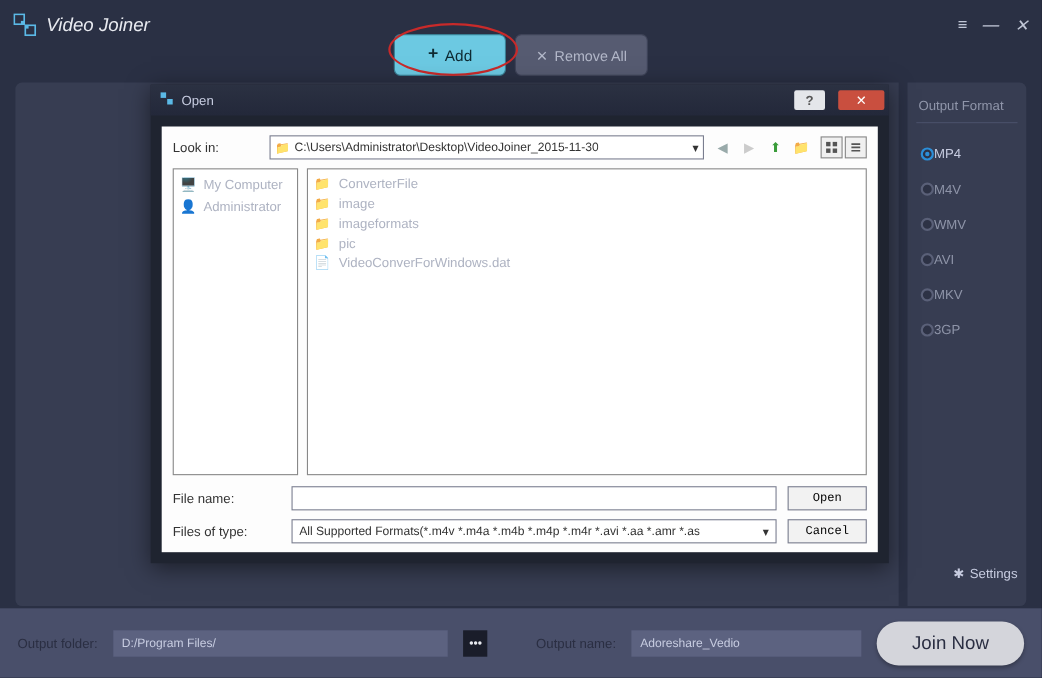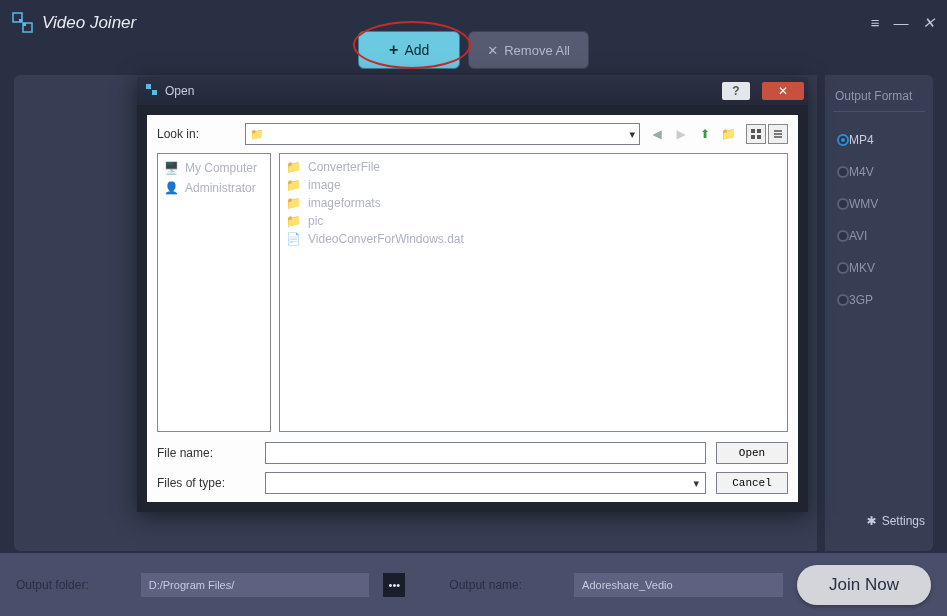--- a/index.html
+++ b/index.html
@@ -22,21 +22,21 @@
 .format-title { color: #9096aa; padding: 4px 2px 8px; border-bottom: 1px solid #4a506a; margin-bottom: 12px; }
 .format-item { display: flex; align-items: center; padding: 9px 4px; color: #8e94a8; cursor: pointer; font-size: 12px; }
 .format-item .radio { width: 12px; height: 12px; border: 2px solid #5a6078; border-radius: 50%; background: #2d3245; position: relative; }
 .format-item.active .radio { border-color: #2b8ed8; }
 .format-item.active .radio::after { content: ""; position: absolute; inset: 2px; background: #2b8ed8; border-radius: 50%; }
 .format-item.active { color: #c7cce0; }
 .settings-link { position: absolute; right: 22px; bottom: 88px; color: #c7cce0; font-size: 12px; display: flex; gap: 5px; align-items: center; cursor: pointer; }
 
 .bottom-bar { position: absolute; left: 0; right: 0; bottom: 0; height: 63px; background: #494f6a; display: flex; align-items: center; padding: 0 16px; gap: 14px; font-size: 12px; }
 .bottom-bar label { color: #2a2e42; font-weight: 500; }
-.path-box { background: #5c6280; height: 24px; display: flex; align-items: center; padding: 0 8px; color: #c7cce0; font-size: 11px; margin-left: 38px; }
+.path-box { background: #5c6280; height: 24px; display: flex; align-items: center; padding: 0 8px; color: #c7cce0; font-size: 11px; }
 .path-box.folder { flex: 1; max-width: 335px; }
 .path-more { background: #1a1d2a; color: #e8eaf0; height: 24px; width: 22px; display: flex; align-items: center; justify-content: center; font-size: 11px; cursor: pointer; }
 .join-btn { margin-left: auto; background: #d4d5db; color: #2a2e42; border: none; border-radius: 22px; padding: 10px 32px; font-size: 17px; cursor: pointer; box-shadow: 0 2px 4px rgba(0,0,0,.3); }
 
 
 .dialog { position: absolute; left: 137px; top: 77px; width: 671px; height: 435px; background: #1f2430; box-shadow: 0 4px 20px rgba(0,0,0,.5); display: flex; flex-direction: column; font-size: 12px; }
 .dlg-title { background: linear-gradient(#2b3142,#23283a); height: 28px; display: flex; align-items: center; padding: 0 0 0 8px; color: #c7cce0; gap: 6px; }
 .dlg-title .spacer { flex: 1; }
 .dlg-help { background: #e4e6ea; color: #555; width: 28px; height: 18px; display: flex; align-items: center; justify-content: center; border-radius: 2px; font-weight: bold; margin-right: 6px; cursor: pointer; }
 .dlg-close { background: #c94f3f; width: 42px; height: 18px; display: flex; align-items: center; justify-content: center; border-radius: 2px; color: #fff; margin-right: 4px; cursor: pointer; }
@@ -163,20 +163,21 @@
     <span>Open</span>
     <span class="spacer"></span>
     <span class="dlg-help">?</span>
     <span class="dlg-close">✕</span>
   </div>
   <div class="dlg-body">
     <div class="lookin-row">
       <span class="label">Look in:</span>
       <div class="lookin-combo">
         <span class="folder-icon">📁</span>
+        <span style="overflow:hidden;white-space:nowrap">C:\Users\Administrator\Desktop\VideoJoiner_2015-11-30</span>
         <span class="dd">▾</span>
       </div>
       <div class="nav-icons">
         <span style="color:#9aa">◀</span>
         <span style="color:#ccc">▶</span>
         <span style="color:#3a9c3a">⬆</span>
         <span style="color:#e3b33a">📁</span>
       </div>
       <div class="view-btns">
         <span class="view-btn">
@@ -232,19 +233,20 @@
     </div>
     <div class="dlg-fields">
       <div class="field-row">
         <span class="flabel">File name:</span>
         <input type="text" value="" style="">
         <button class="dlg-btn">Open</button>
       </div>
       <div class="field-row">
         <span class="flabel">Files of type:</span>
         <div class="combo">
+          <span style="overflow:hidden;white-space:nowrap">All Supported Formats(*.m4v *.m4a *.m4b *.m4p *.m4r *.avi *.aa *.amr *.as</span>
           <span class="dd">▾</span>
         </div>
         <button class="dlg-btn">Cancel</button>
       </div>
     </div>
   </div>
 </div>
 
 </body></html>

